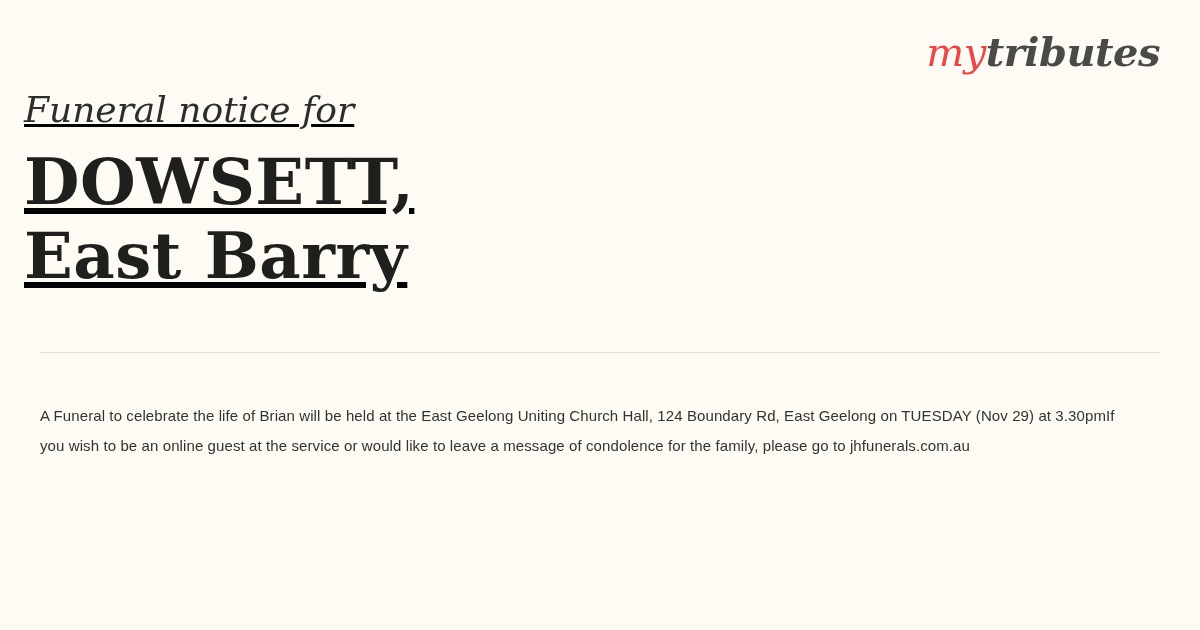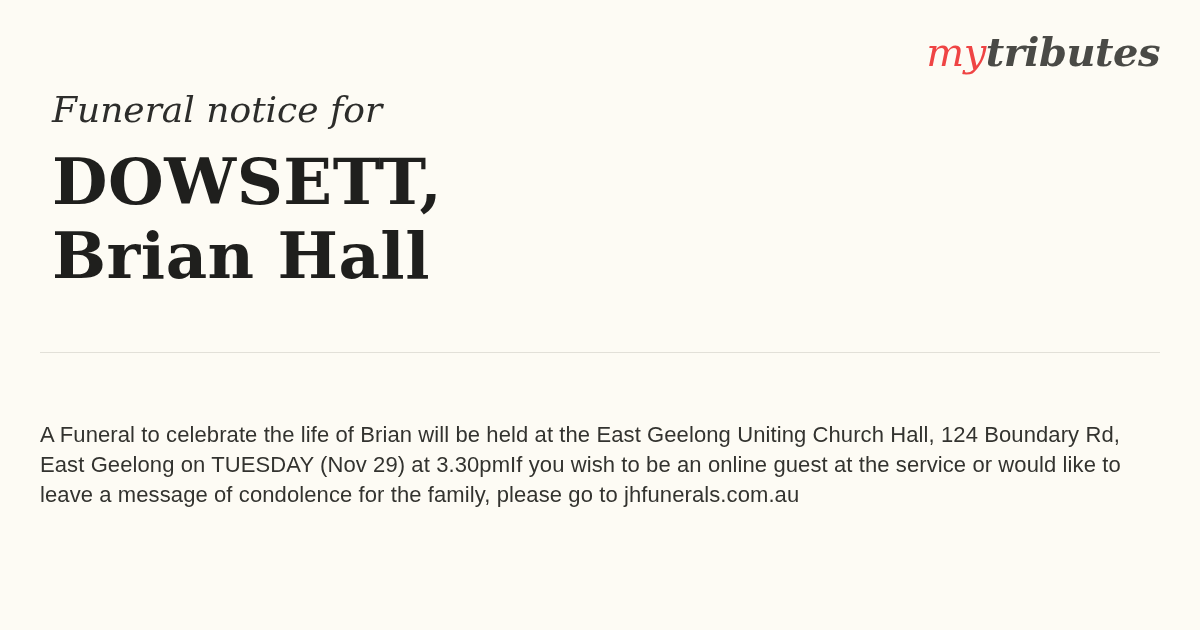--- a/index.html
+++ b/index.html
@@ -41,23 +41,24 @@
   .brand .brand-tributes {
     color: #4a4a46;
     font-style: italic;
     font-weight: 700;
     margin-top: 31px;
   }
 
   
   .content {
     position: absolute;
-    left: 52px;
+    left: 24px;
     top: 0;
     width: 1120px;
+    text-decoration: underline;
   }
 
   .kicker {
     font-family: "DejaVu Serif", "Liberation Serif", serif;
     font-style: italic;
     font-weight: 400;
     font-size: 36px;
     color: #2d2d2b;
     margin-top: 88px;
     line-height: 1.2;
@@ -81,43 +82,43 @@
     left: 40px;
     top: 352px;
     width: 1120px;
     height: 1px;
     background: #e2e0d8;
   }
 
   .body-text {
     position: absolute;
     left: 40px;
-    top: 398px;
+    top: 386px;
     width: 1090px;
     font-family: "Liberation Sans", sans-serif;
-    font-size: 22px;
+    font-size: 15px;
     line-height: 30px;
     color: #33332f;
     letter-spacing: 0.1px;
   }
 </style>
 </head>
 <body>
 
 <div class="page">
 
   <div class="brand">
     <span class="brand-my">my</span><span class="brand-tributes">tributes</span>
   </div>
 
   <div class="content">
     <div class="kicker">Funeral notice for</div>
     <h1 class="title">
       <span class="line">DOWSETT,</span>
-      <span class="line">Brian Hall</span>
+      <span class="line">East Barry</span>
     </h1>
   </div>
 
   <div class="divider"></div>
 
   <p class="body-text">A Funeral to celebrate the life of Brian will be held at the East Geelong Uniting Church Hall, 124 Boundary Rd, East Geelong on TUESDAY (Nov 29) at 3.30pmIf you wish to be an online guest at the service or would like to leave a message of condolence for the family, please go to jhfunerals.com.au</p>
 
 </div>
 
 </body></html>

